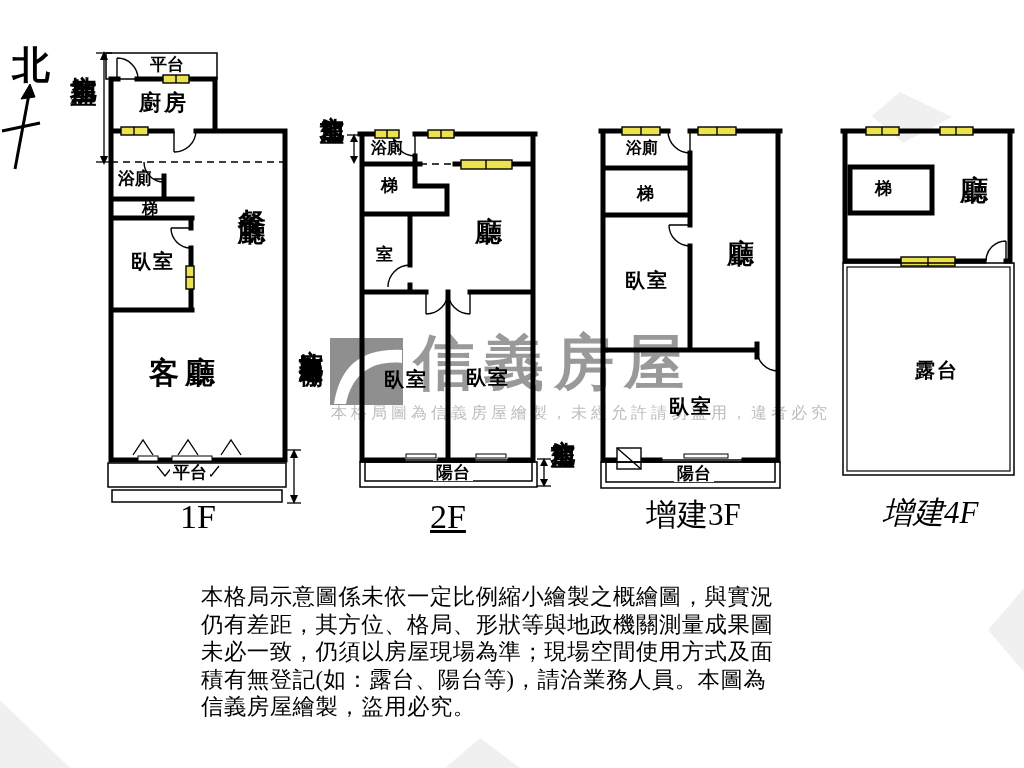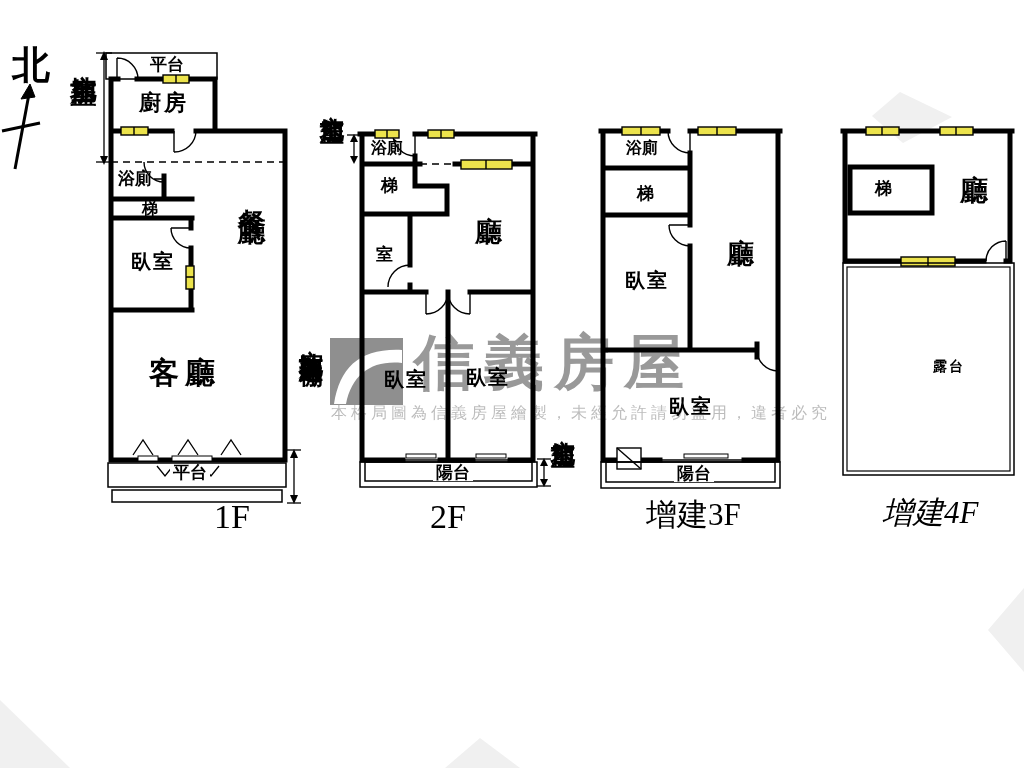--- a/index.html
+++ b/index.html
@@ -168,40 +168,47 @@
   <div class="lbl vt" style="left:299px;top:331px;font-size:24px;letter-spacing:2px;">空地加蓋遮雨棚</div>
 
   <div class="lbl" style="left:150px;top:56px;font-size:17px;">平台</div>
   <div class="lbl" style="left:139px;top:92px;font-size:22px;letter-spacing:3px;text-align:right;">廚房</div>
   <div class="lbl" style="left:118px;top:170px;font-size:17px;">浴廁</div>
   <div class="lbl" style="left:142px;top:201px;font-size:16px;">梯</div>
   <div class="lbl" style="left:131px;top:251px;font-size:20px;letter-spacing:2px;">臥室</div>
   <div class="lbl vt" style="left:237px;top:186px;font-size:28px;letter-spacing:6px;">餐廳</div>
   <div class="lbl" style="left:149px;top:358px;font-size:30px;letter-spacing:6px;text-align:right;">客廳</div>
   <div class="lbl wbg" style="left:170px;top:464px;font-size:17px;">平台</div>
-  <div class="lbl fl" style="left:180px;top:500px;font-size:34px;margin-left:34px;">1F</div>
+  <div class="lbl fl" style="left:180px;top:500px;font-size:34px;">1F</div>
 
   <div class="lbl vt" style="left:320px;top:97px;font-size:24px;letter-spacing:1px;">空地加蓋</div>
   <div class="lbl vt" style="left:551px;top:421px;font-size:24px;letter-spacing:1px;">空地加蓋</div>
   <div class="lbl" style="left:371px;top:140px;font-size:16px;">浴廁</div>
   <div class="lbl" style="left:381px;top:177px;font-size:17px;">梯</div>
   <div class="lbl" style="left:376px;top:246px;font-size:17px;">室</div>
   <div class="lbl" style="left:475px;top:219px;font-size:27px;">廳</div>
   <div class="lbl" style="left:384px;top:369px;font-size:20px;letter-spacing:2px;">臥室</div>
   <div class="lbl" style="left:466px;top:367px;font-size:20px;letter-spacing:2px;">臥室</div>
   <div class="lbl wbg" style="left:433px;top:464px;font-size:17px;">陽台</div>
-  <div class="lbl fl" style="left:430px;top:500px;font-size:34px;">2F</div>
+  <div class="lbl fl" style="left:430px;top:500px;font-size:34px;text-decoration:underline;">2F</div>
 
   <div class="lbl" style="left:626px;top:140px;font-size:16px;">浴廁</div>
   <div class="lbl" style="left:637px;top:185px;font-size:17px;">梯</div>
   <div class="lbl" style="left:625px;top:270px;font-size:20px;letter-spacing:2px;">臥室</div>
   <div class="lbl" style="left:727px;top:241px;font-size:27px;">廳</div>
   <div class="lbl" style="left:669px;top:396px;font-size:20px;letter-spacing:2px;">臥室</div>
   <div class="lbl wbg" style="left:674px;top:465px;font-size:17px;">陽台</div>
   <div class="lbl fl" style="left:646px;top:499px;font-size:31px;">增建3F</div>
 
   <div class="lbl" style="left:875px;top:180px;font-size:17px;">梯</div>
   <div class="lbl" style="left:960px;top:177px;font-size:28px;">廳</div>
-  <div class="lbl" style="left:915px;top:360px;font-size:14px;letter-spacing:2px;margin-left:18px;">露台</div>
+  <div class="lbl" style="left:915px;top:360px;font-size:20px;letter-spacing:2px;">露台</div>
   <div class="lbl fl" style="left:882px;top:497px;font-size:31px;font-style:italic;">增建4F</div>
 
+  <div class="disc">
+    <div>本格局示意圖係未依一定比例縮小繪製之概繪圖，與實況</div>
+    <div>仍有差距，其方位、格局、形狀等與地政機關測量成果圖</div>
+    <div>未必一致，仍須以房屋現場為準；現場空間使用方式及面</div>
+    <div>積有無登記(如：露台、陽台等)，請洽業務人員。本圖為</div>
+    <div>信義房屋繪製，盜用必究。</div>
+  </div>
 
 </div>
 
 </body></html>

